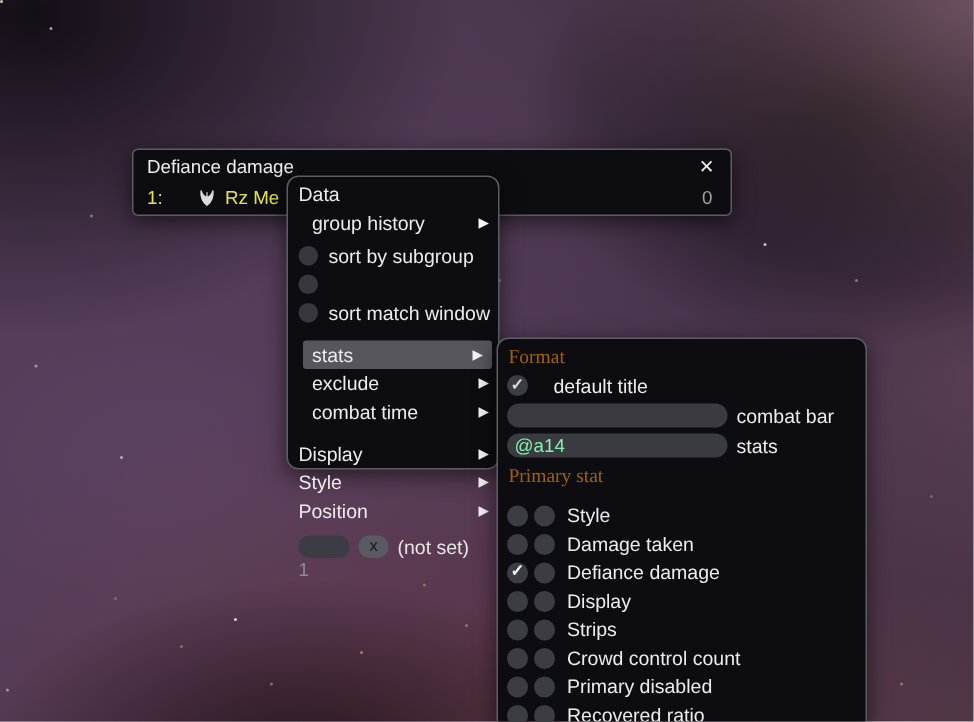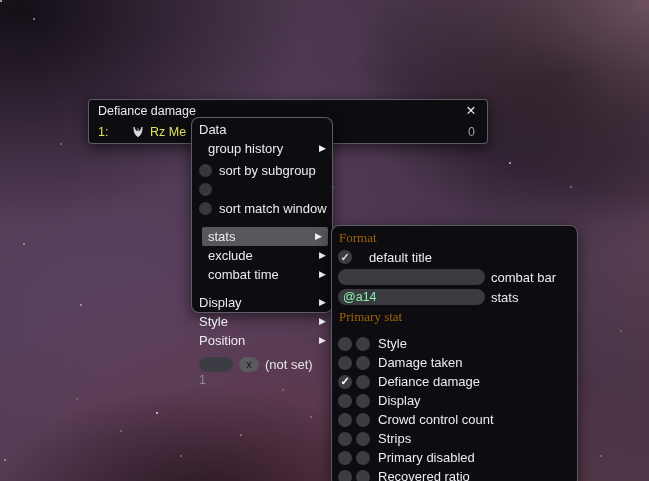--- a/index.html
+++ b/index.html
@@ -190,30 +190,30 @@
     <span class="opt-label">Defiance damage</span>
   </div>
   <div class="opt-row">
     <span class="circle"></span>
     <span class="circle"></span>
     <span class="opt-label">Display</span>
   </div>
   <div class="opt-row">
     <span class="circle"></span>
     <span class="circle"></span>
+    <span class="opt-label">Strips</span>
+  </div>
+  <div class="opt-row">
+    <span class="circle"></span>
+    <span class="circle"></span>
     <span class="opt-label">Crowd control count</span>
   </div>
   <div class="opt-row">
     <span class="circle"></span>
     <span class="circle"></span>
-    <span class="opt-label">Strips</span>
-  </div>
-  <div class="opt-row">
-    <span class="circle"></span>
-    <span class="circle"></span>
     <span class="opt-label">Primary disabled</span>
   </div>
   <div class="opt-row">
     <span class="circle"></span>
     <span class="circle"></span>
     <span class="opt-label">Recovered ratio</span>
   </div>
 </div>
 
 </body></html>

